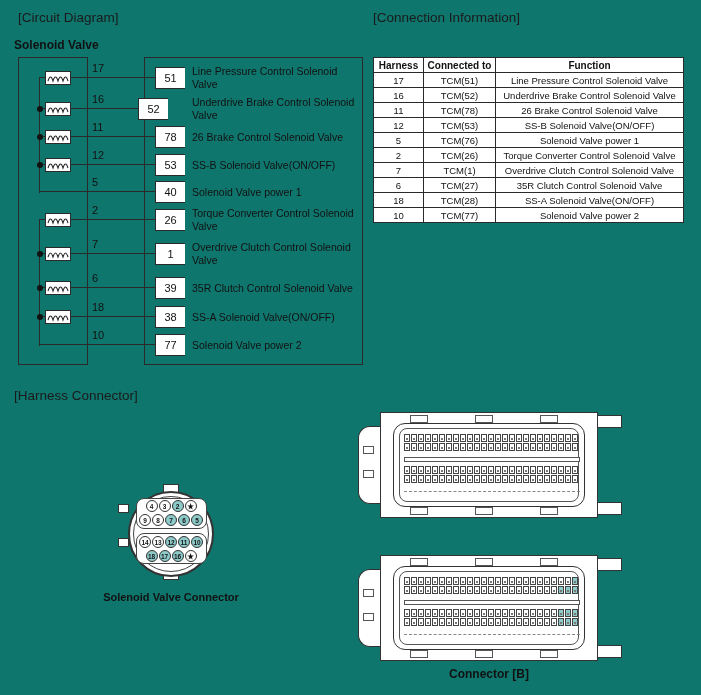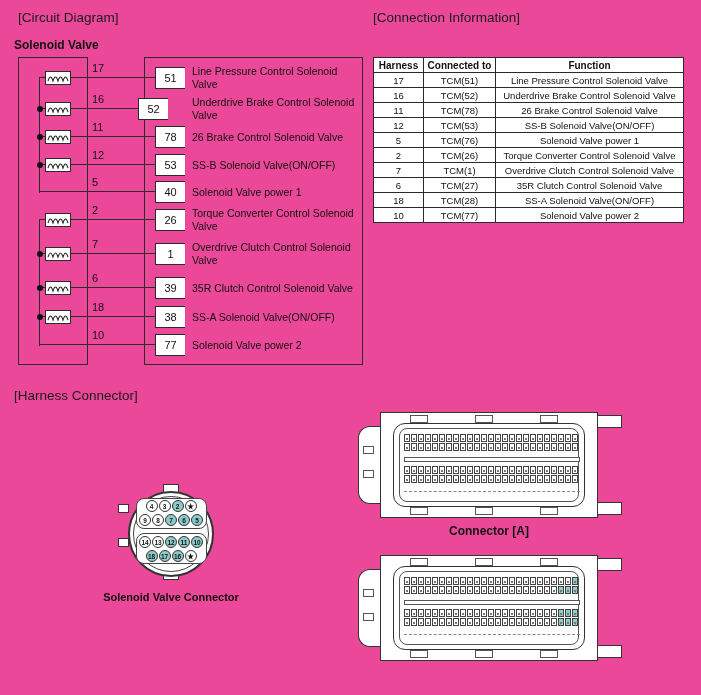--- a/index.html
+++ b/index.html
@@ -1,18 +1,18 @@
 <!DOCTYPE html>
 <html><head>
 <meta charset="utf-8">
 <style>
   *{margin:0;padding:0;box-sizing:border-box}
   html,body{background:#fff}
   body{font-family:"Liberation Sans",sans-serif;color:#111}
-  #canvas{position:relative;width:701px;height:695px;background:#ec4899;overflow:hidden}
+  #canvas{position:relative;width:701px;height:695px;background:#0f766e;overflow:hidden}
 
   .sec-title{position:absolute;font-size:13.5px;color:#1a1a1a;white-space:nowrap}
   .bold-label{position:absolute;font-weight:bold;font-size:12px;color:#111;white-space:nowrap}
 
   .box{position:absolute;border:1.3px solid #2a2a2a;background:transparent}
   .hline{position:absolute;height:0;border-top:1.2px solid #2a2a2a}
   .vline{position:absolute;width:0;border-left:1.2px solid #2a2a2a}
   .dot{position:absolute;width:6px;height:6px;border-radius:50%;background:#111}
   .wirenum{position:absolute;font-size:11px;color:#111}
   .coil{position:absolute;width:26px;height:14px;border:1px solid #2a2a2a;background:#fff;display:flex;align-items:flex-end;justify-content:center}
@@ -237,21 +237,21 @@
       <div class="cpin hl" style="left: 165px; top: 536px;">12</div>
       <div class="cpin hl" style="left: 178px; top: 536px;">11</div>
       <div class="cpin hl" style="left: 191px; top: 536px;">10</div>
       <div class="cpin hl" style="left: 145.5px; top: 550px;">18</div>
       <div class="cpin hl" style="left: 158.5px; top: 550px;">17</div>
       <div class="cpin hl" style="left: 171.5px; top: 550px;">16</div>
       <div class="cpin" style="left: 184.5px; top: 550px; font-size: 7.5px;">★</div>
     </div>
   <div class="bold-label" style="left:96px;top:591px;width:150px;text-align:center;font-size:11px">Solenoid Valve Connector</div>
 
-  <div class="bold-label" style="left:380px;top:524px;width:218px;text-align:center">Connector [A]</div>
+  <div class="bold-label" style="left:380px;top:667px;width:218px;text-align:center">Connector [B]</div>
 <div style="position: absolute; left: 358px; top: 412px; width: 264px; height: 106px;">
       <div class="cpart" style="left: 0px; top: 14px; width: 24px; height: 78px; border-radius: 12px 0px 0px 12px; border-right: none;"></div>
       <div class="cpart thin" style="left: 5px; top: 34px; width: 11px; height: 8px;"></div>
       <div class="cpart thin" style="left: 5px; top: 58px; width: 11px; height: 8px;"></div>
       <div class="cpart" style="left: 22px; top: 0px; width: 218px; height: 106px;"></div>
       <div class="cpart" style="left: 239px; top: 3px; width: 25px; height: 13px;"></div>
       <div class="cpart" style="left: 239px; top: 90px; width: 25px; height: 13px;"></div>
       <div class="cpart thin" style="left: 52px; top: 3px; width: 18px; height: 8px;"></div>
       <div class="cpart thin" style="left: 52px; top: 95px; width: 18px; height: 8px;"></div>
       <div class="cpart thin" style="left: 117px; top: 3px; width: 18px; height: 8px;"></div>

